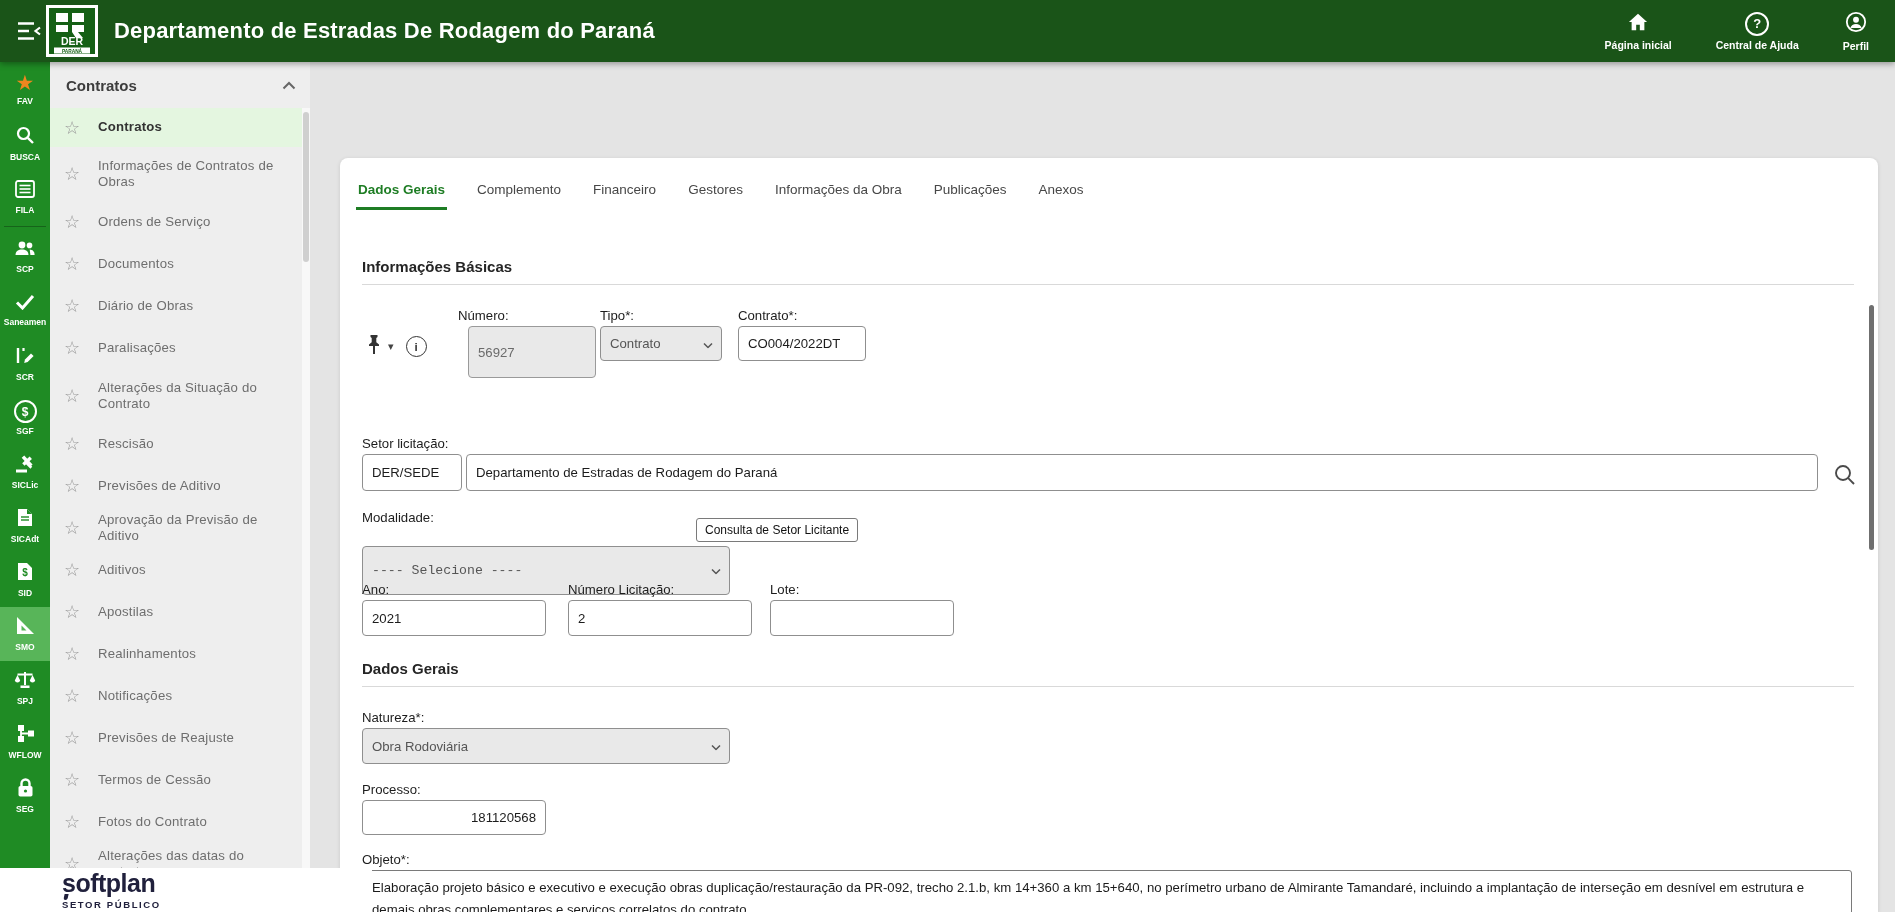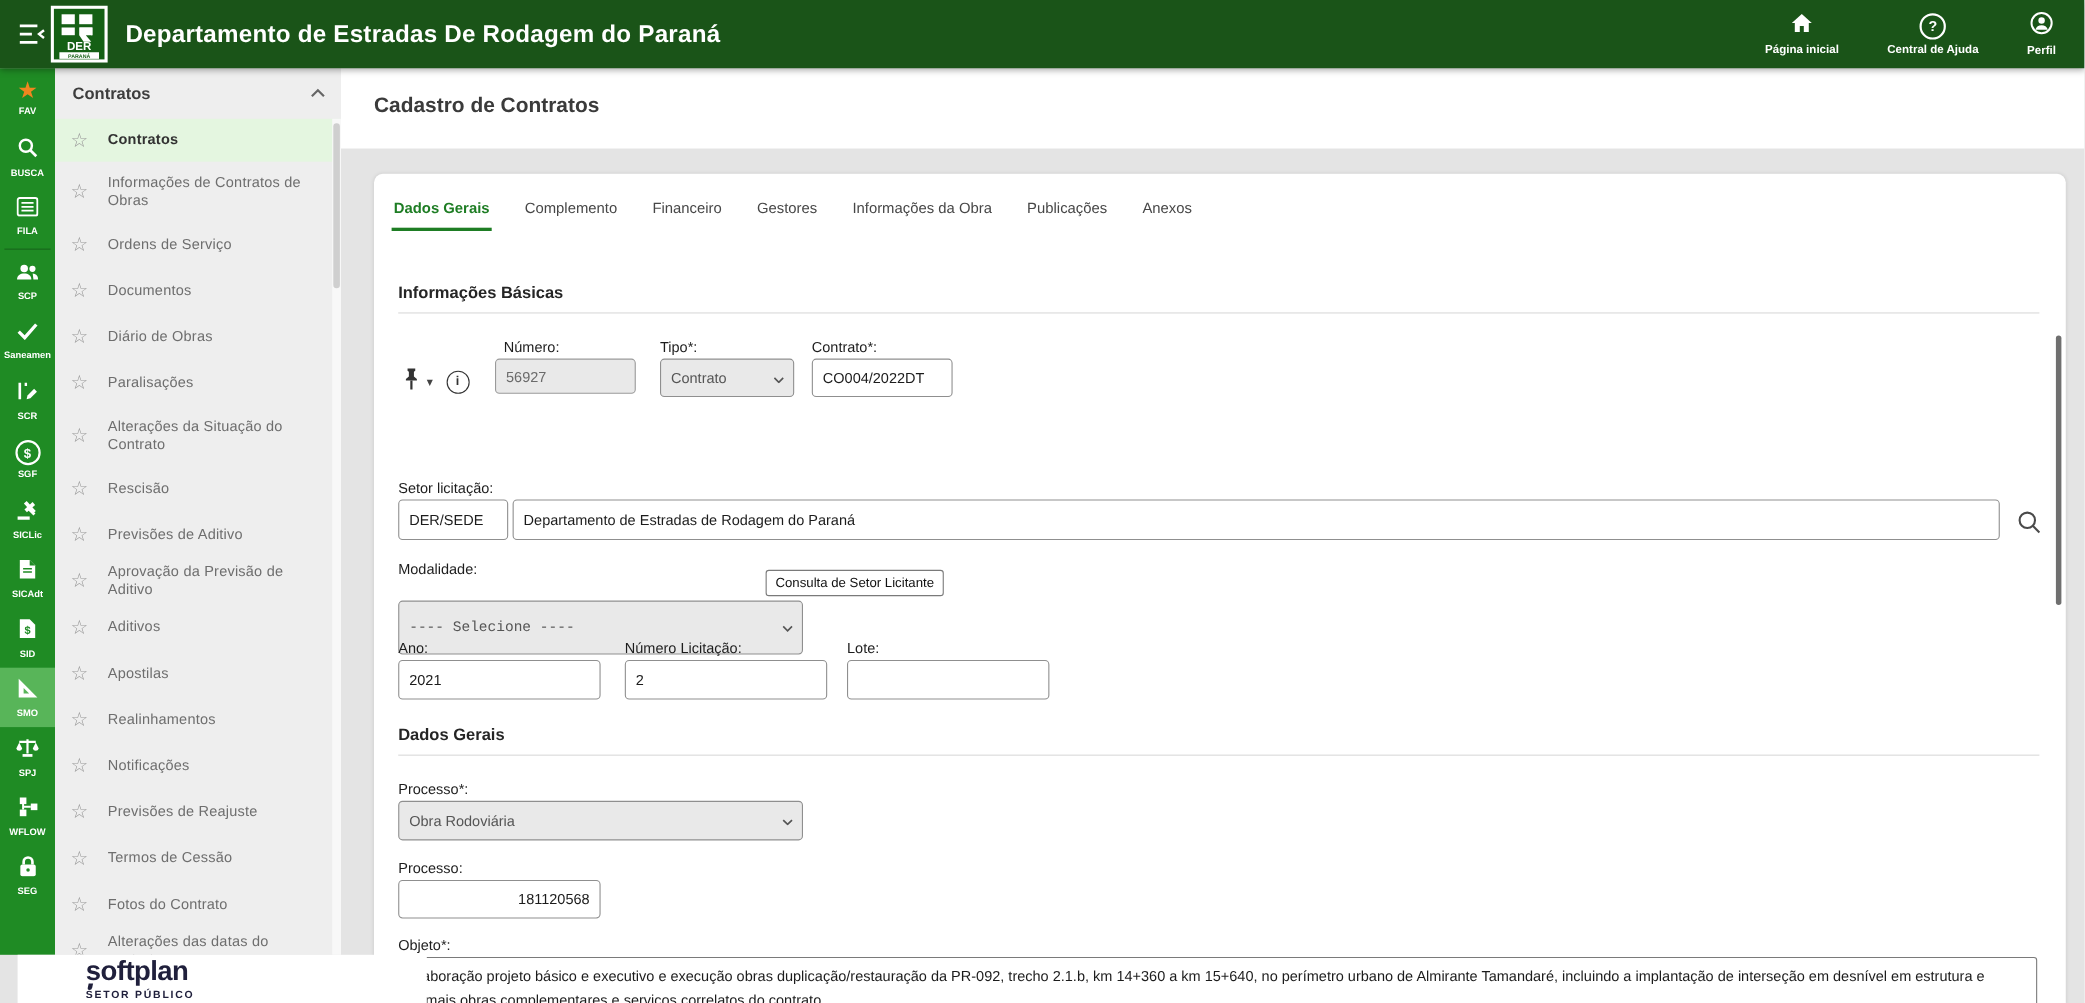--- a/index.html
+++ b/index.html
@@ -38,21 +38,21 @@
   .side-item .star{width:26px;flex:0 0 26px;font-size:18px;color:#9b9b9b;line-height:1;}
   .side-item .itxt{font-size:13.2px;color:#6e6e6e;line-height:1.25;letter-spacing:.2px;padding-left:8px;}
   .side-item.h1{height:42px;}
   .side-item.h2{height:54px;}
   .side-item.active{height:39px;background:#e4f6e0;}
   .side-item.active .itxt{font-weight:700;color:#323232;}
   .side-scroll{position:absolute;right:0;top:46px;width:8px;height:760px;background:#f8f8f8;}
   .side-thumb{position:absolute;left:1px;top:4px;width:6px;height:150px;background:#cfcfcf;border-radius:3px;}
   
   .brand-band{position:absolute;left:0;top:868px;width:310px;height:44px;background:#fff;z-index:45;
-    display:flex;flex-direction:column;justify-content:center;padding-left:62px;margin-left:16px;}
+    display:flex;flex-direction:column;justify-content:center;padding-left:62px;}
   .brand{font-size:25px;font-weight:800;color:#20203c;letter-spacing:-.5px;line-height:1;position:relative;width:max-content;}
   .brand::before{content:"";position:absolute;left:2px;bottom:-4px;width:4px;height:6px;background:#20203c;
     border-radius:0 0 3px 3px;transform:skewX(-12deg);}
   .brand-sub{font-size:9.5px;font-weight:700;color:#20203c;letter-spacing:1.6px;margin-top:3px;}
   
   .main{position:absolute;left:310px;top:62px;width:1585px;height:850px;background:#e4e4e4;}
   .title-band{position:absolute;left:0;top:0;width:1585px;height:73px;background:#fff;}
   .page-title{position:absolute;left:30px;top:24px;font-size:19px;font-weight:700;color:#3b3b3b;}
   .card{position:absolute;left:30px;top:96px;width:1538px;height:754px;background:#ffffff;
     border-radius:8px 8px 0 0;box-shadow:0 1px 4px rgba(0,0,0,.12);}
@@ -355,23 +355,20 @@
     <div class="side-thumb"></div>
   </div>
 </div>
 
 <div class="brand-band">
   <div class="brand">softplan</div>
   <div class="brand-sub">SETOR PÚBLICO</div>
 </div>
 
 <div class="main">
-  <div class="title-band">
-    <div class="page-title">Cadastro de Contratos</div>
-  </div>
 
   <div class="card">
 
     <div class="tabs">
       <div class="tab active">Dados Gerais</div>
       <div class="tab">Complemento</div>
       <div class="tab">Financeiro</div>
       <div class="tab">Gestores</div>
       <div class="tab">Informações da Obra</div>
       <div class="tab">Publicações</div>
@@ -385,21 +382,21 @@
         <svg width="16" height="21" viewBox="0 0 16 21">
             <path d="M4.5 1h7v2l-1.2 1v4.2L13 10.5V12H3v-1.5l2.7-2.3V4l-1.2-1z" fill="#333"></path>
             <line x1="8" y1="12" x2="8" y2="20" stroke="#333" stroke-width="2"></line>
           </svg>
       </span>
       <span class="caret">▾</span>
       <span class="info-circle">i</span>
     </div>
 
     <div class="flabel" style="left:118px;top:150px;">Número:</div>
-    <input class="inp dis" style="left: 110px; top: 168px; width: 128px; height: 32px;" disabled="" value="56927">
+    <input class="inp dis" style="left: 128px; top: 168px; width: 128px; height: 52px;" disabled="" value="56927">
 
     <div class="flabel" style="left:260px;top:150px;">Tipo*:</div>
     <div class="sel" style="left:260px;top:168px;width:122px;height:35px;">
       <span>Contrato</span>
       <span class="chev"><svg width="10" height="6" viewBox="0 0 10 6">
             <path d="M1 1l4 4 4-4" stroke="#555" stroke-width="1.5" fill="none"></path>
           </svg></span>
     </div>
 
     <div class="flabel" style="left:398px;top:150px;">Contrato*:</div>
@@ -430,21 +427,21 @@
     <input class="inp" style="left: 22px; top: 442px; width: 184px; height: 36px;" value="2021">
 
     <div class="flabel" style="left:228px;top:424px;">Número Licitação:</div>
     <input class="inp" style="left: 228px; top: 442px; width: 184px; height: 36px;" value="2">
 
     <div class="flabel" style="left:430px;top:424px;">Lote:</div>
     <input class="inp" style="left: 430px; top: 442px; width: 184px; height: 36px;" value="">
 
     <div class="sec-h" style="top:502px;">Dados Gerais</div>
 
-    <div class="flabel" style="left:22px;top:552px;">Processo*:</div>
+    <div class="flabel" style="left:22px;top:552px;">Natureza*:</div>
     <div class="sel" style="left:22px;top:570px;width:368px;height:36px;">
       <span>Obra Rodoviária</span>
       <span class="chev"><svg width="10" height="6" viewBox="0 0 10 6">
             <path d="M1 1l4 4 4-4" stroke="#555" stroke-width="1.5" fill="none"></path>
           </svg></span>
     </div>
 
     <div class="flabel" style="left:22px;top:624px;">Processo:</div>
     <input class="inp num-right" style="left: 22px; top: 642px; width: 184px; height: 35px;" value="181120568">
 

